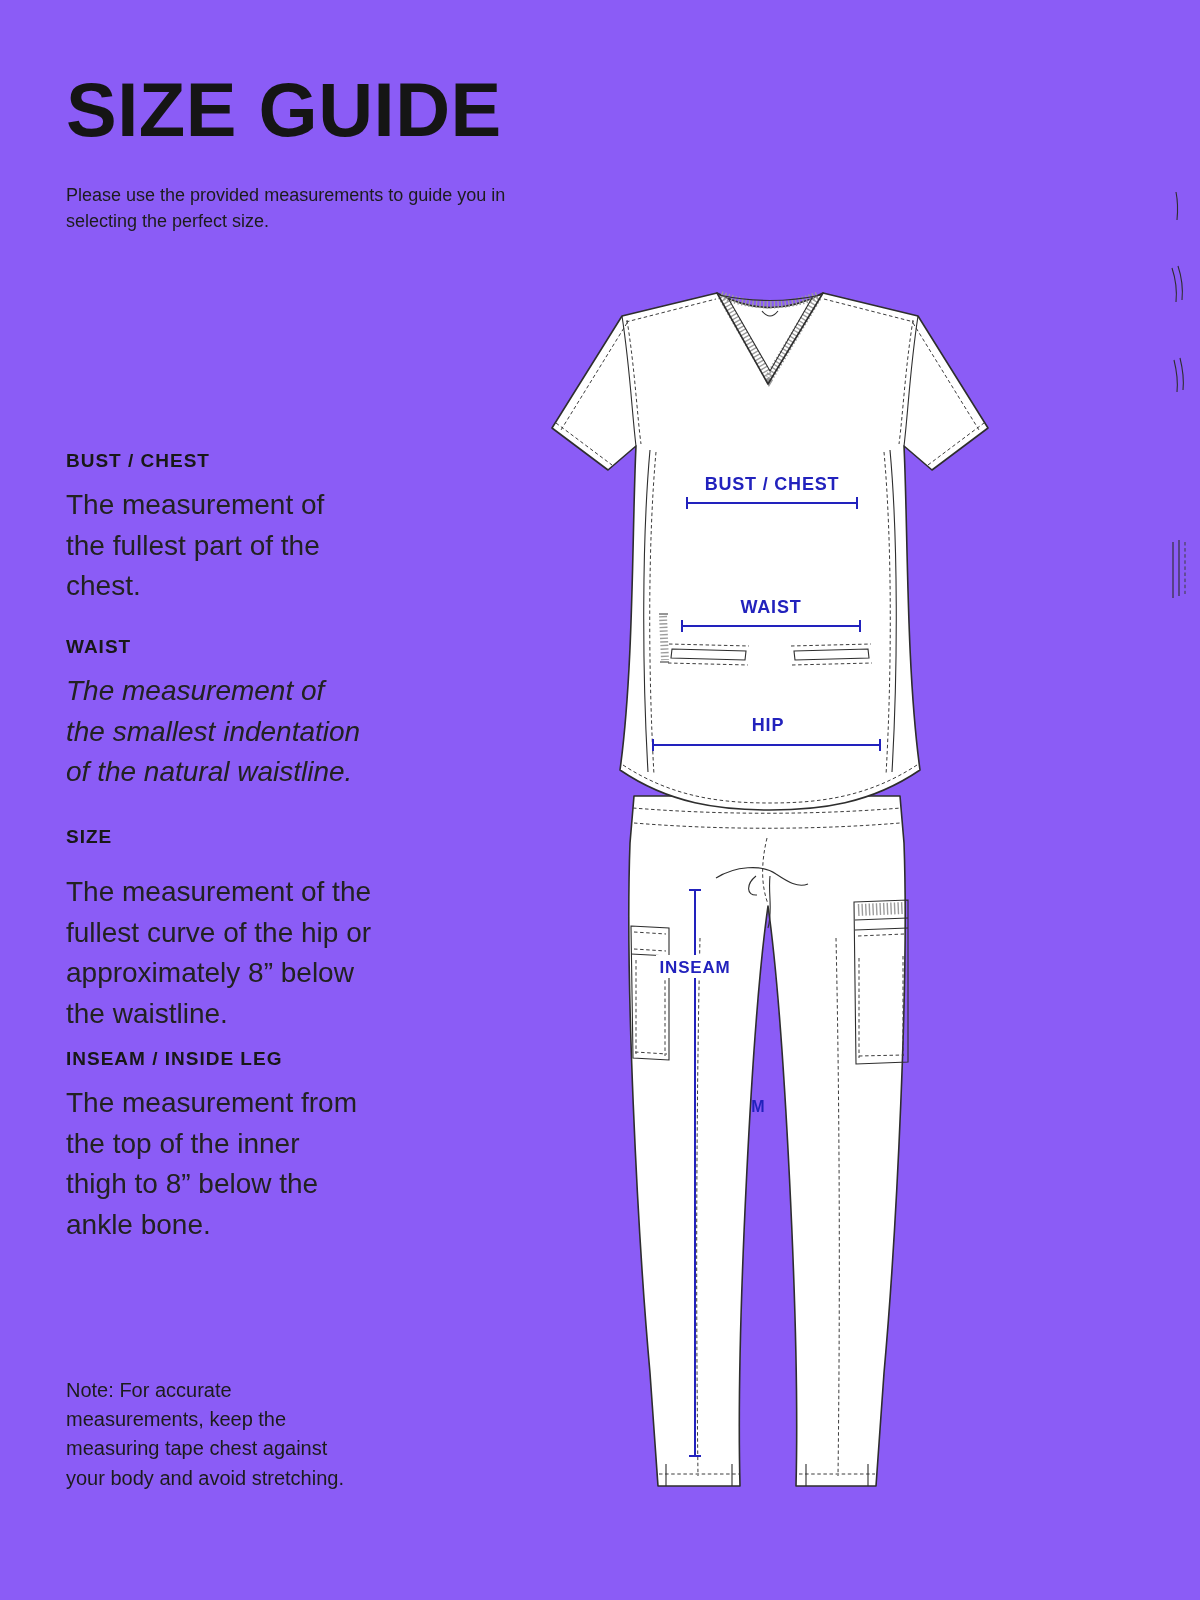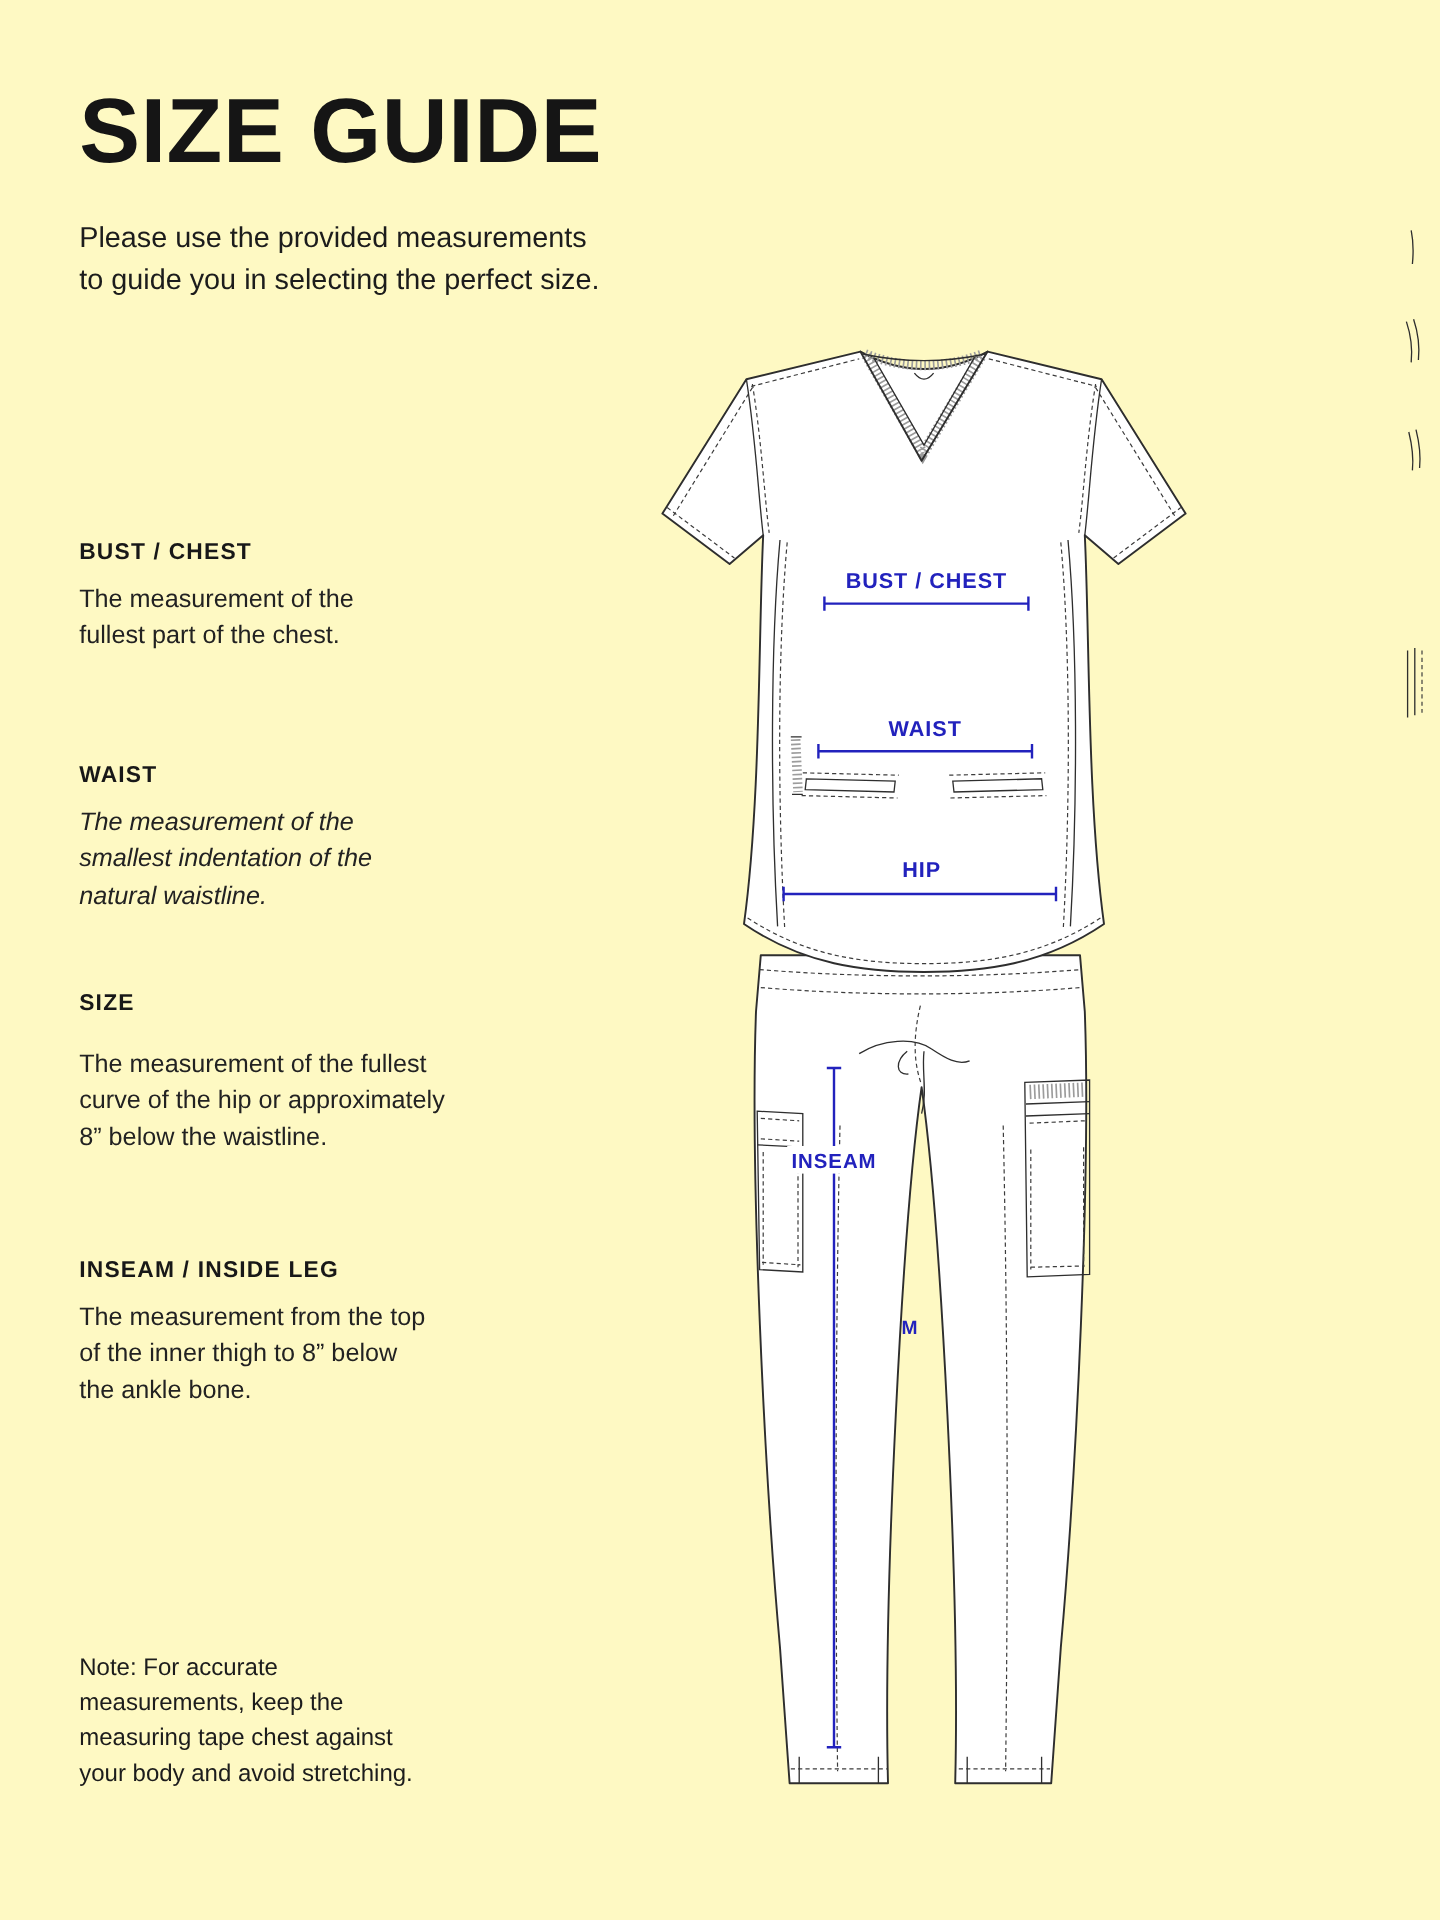--- a/index.html
+++ b/index.html
@@ -1,35 +1,35 @@
 <!DOCTYPE html>
 <html style="--accent: #2222bd;"><head>
 <meta charset="utf-8">
 <style>
   * { margin:0; padding:0; box-sizing:border-box; }
   html,body { background:#ffffff; }
   body {
     width:1200px; height:1600px; position:relative; overflow:hidden;
     font-family:"Liberation Sans", sans-serif; color:#1e1e1e;
   }
-  .canvas { position:absolute; inset:0; width:1200px; height:1600px; background:#fef9c3; }
+  .canvas { position:absolute; inset:0; width:1200px; height:1600px; background:#8b5cf6; }
 
   .title {
     position:absolute; left:66px; top:72px;
     font-size:76px; font-weight:bold; line-height:1; letter-spacing:0.5px; color:#151515;
   }
   .intro {
     position:absolute; left:66px; top:182px; width:440px;
-    font-size:24px; line-height:1.45; color:#1c1c1c;
+    font-size:18px; line-height:1.45; color:#1c1c1c;
   }
   .def { position:absolute; left:66px; }
   .def h2 {
     font-size:19px; font-weight:bold; letter-spacing:1px; color:#181818; margin-bottom:13px;
   }
-  .def p { font-size:21px; line-height:1.45; color:#222; }
+  .def p { font-size:28px; line-height:1.45; color:#222; }
   .def1 { top:450px; } .def1 p { width:286px; }
   .def2 { top:636px; } .def2 p { width:300px;font-style:italic; }
   .def3 { top:826px; } .def3 p { width:320px;margin-top:24px; }
   .def4 { top:1048px; } .def4 p { width:300px; }
   .note {
     position:absolute; left:66px; top:1376px; width:295px;
     font-size:20px; line-height:1.46; color:#1c1c1c;
   }
   .note strong { font-weight:normal; }
 

